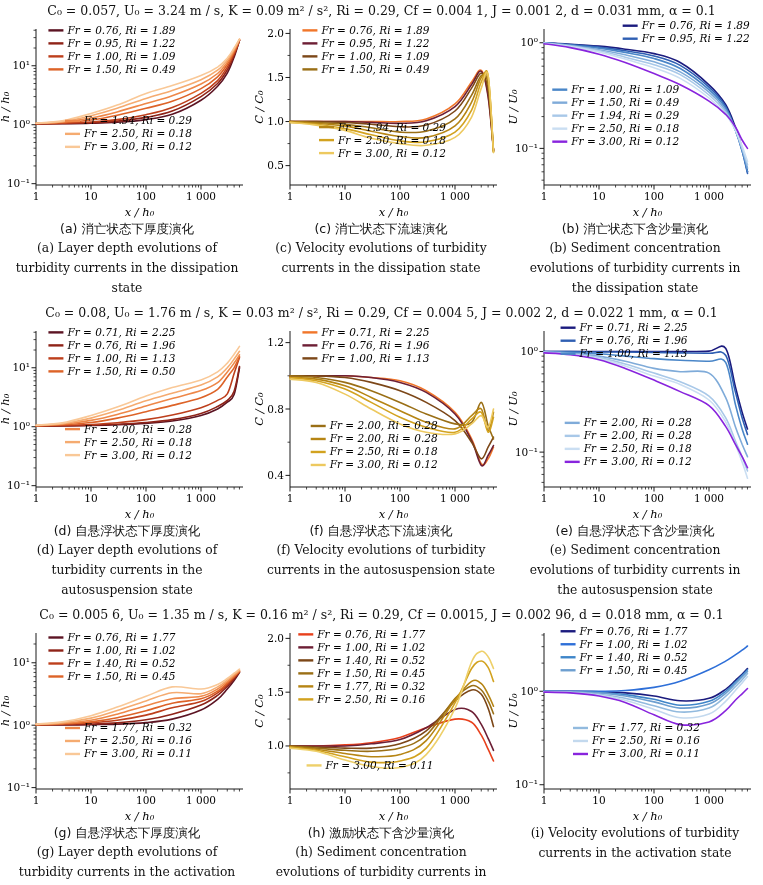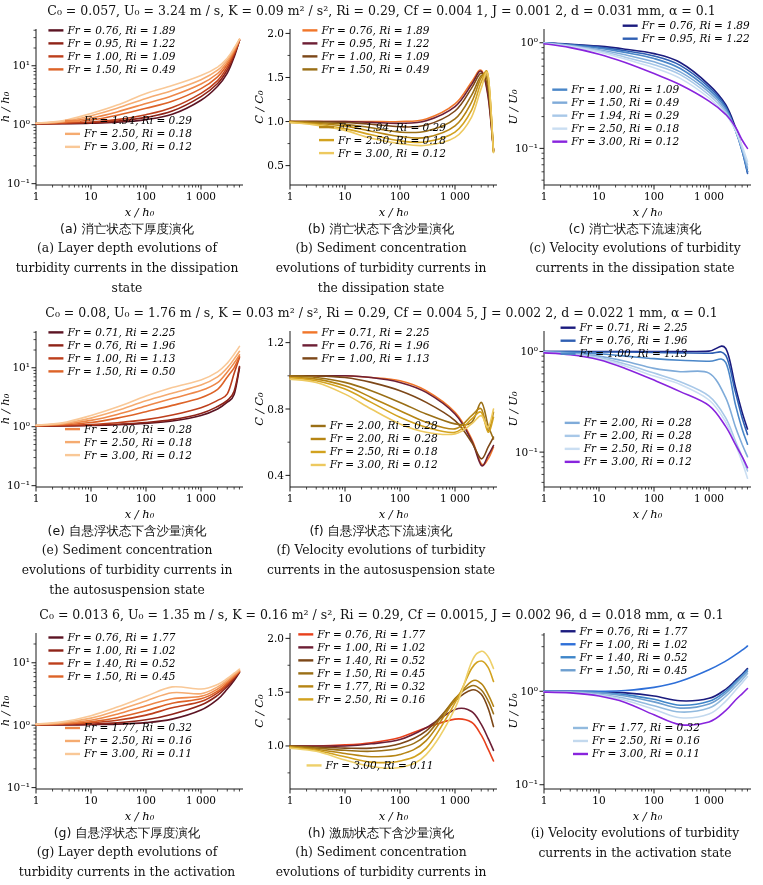--- a/index.html
+++ b/index.html
@@ -283,26 +283,26 @@
             <text x="139.5" y="196" text-anchor="middle" font-size="11.5" font-style="italic">x / h₀</text>
             <text x="9" y="87" text-anchor="middle" font-size="11.5" font-style="italic" transform="rotate(-90 9 87)">U / U₀</text>
           </svg></div>
     </div>
     <div class="captions">
       <div class="caption-col">
         <div class="caption-zh">(a) 消亡状态下厚度演化</div>
         <div class="caption-en">(a) Layer depth evolutions of turbidity currents in the dissipation state</div>
       </div>
       <div class="caption-col">
+        <div class="caption-zh">(c) 消亡状态下流速演化</div>
+        <div class="caption-en">(c) Velocity evolutions of turbidity currents in the dissipation state</div>
+      </div>
+      <div class="caption-col">
         <div class="caption-zh">(b) 消亡状态下含沙量演化</div>
         <div class="caption-en">(b) Sediment concentration evolutions of turbidity currents in the dissipation state</div>
-      </div>
-      <div class="caption-col">
-        <div class="caption-zh">(c) 消亡状态下流速演化</div>
-        <div class="caption-en">(c) Velocity evolutions of turbidity currents in the dissipation state</div>
       </div>
     </div>
   </div>
 
   <div class="row-group">
     <div class="cond-header">C₀ = 0.08,  U₀ = 1.76 m / s,  K = 0.03 m² / s²,  Ri = 0.29,  Cf = 0.004 5,  J = 0.002 2,  d = 0.022 1 mm,  α = 0.1</div>
     <div class="charts">
       <div class="chart-col"><svg width="250" height="198" viewBox="0 0 250 198">
             <defs>
               <clipPath id="cp-d">
@@ -556,32 +556,36 @@
             <line x1="56.7" y1="126.86000000000001" x2="71.7" y2="126.86000000000001" stroke="#cadef2" stroke-width="2.4"></line>
             <text x="75.7" y="130.36" font-size="10.5" font-style="italic">Fr = 2.50, Ri = 0.18</text>
             <line x1="56.7" y1="139.86" x2="71.7" y2="139.86" stroke="#8824dd" stroke-width="2.4"></line>
             <text x="75.7" y="143.36" font-size="10.5" font-style="italic">Fr = 3.00, Ri = 0.12</text>
             <text x="139.5" y="196" text-anchor="middle" font-size="11.5" font-style="italic">x / h₀</text>
             <text x="9" y="87" text-anchor="middle" font-size="11.5" font-style="italic" transform="rotate(-90 9 87)">U / U₀</text>
           </svg></div>
     </div>
     <div class="captions">
       <div class="caption-col">
-        <div class="caption-zh">(e) 自悬浮状态下含沙量演化</div>
-        <div class="caption-en">(e) Sediment concentration evolutions of turbidity currents in the autosuspension state</div>
+        <div class="caption-zh">(d) 自悬浮状态下厚度演化</div>
+        <div class="caption-en">(d) Layer depth evolutions of turbidity currents in the autosuspension state</div>
       </div>
       <div class="caption-col">
         <div class="caption-zh">(f) 自悬浮状态下流速演化</div>
         <div class="caption-en">(f) Velocity evolutions of turbidity currents in the autosuspension state</div>
       </div>
+      <div class="caption-col">
+        <div class="caption-zh">(e) 自悬浮状态下含沙量演化</div>
+        <div class="caption-en">(e) Sediment concentration evolutions of turbidity currents in the autosuspension state</div>
+      </div>
     </div>
   </div>
 
   <div class="row-group">
-    <div class="cond-header">C₀ = 0.013 6,  U₀ = 1.35 m / s,  K = 0.16 m² / s²,  Ri = 0.29,  Cf = 0.0015,  J = 0.002 96,  d = 0.018 mm,  α = 0.1</div>
+    <div class="cond-header">C₀ = 0.005 6,  U₀ = 1.35 m / s,  K = 0.16 m² / s²,  Ri = 0.29,  Cf = 0.0015,  J = 0.002 96,  d = 0.018 mm,  α = 0.1</div>
     <div class="charts">
       <div class="chart-col"><svg width="250" height="198" viewBox="0 0 250 198">
             <defs>
               <clipPath id="cp-g">
                 <rect x="35" y="0" width="209" height="164.5"></rect>
               </clipPath>
             </defs>
             <path d="M36,9 V165 H243" stroke="#1a1a1a" stroke-width="1" fill="none"></path>
             <line x1="36" y1="165" x2="36" y2="169.5" stroke="#1a1a1a" stroke-width="1"></line>
             <text x="36" y="180" text-anchor="middle" font-size="10.5">1</text>

